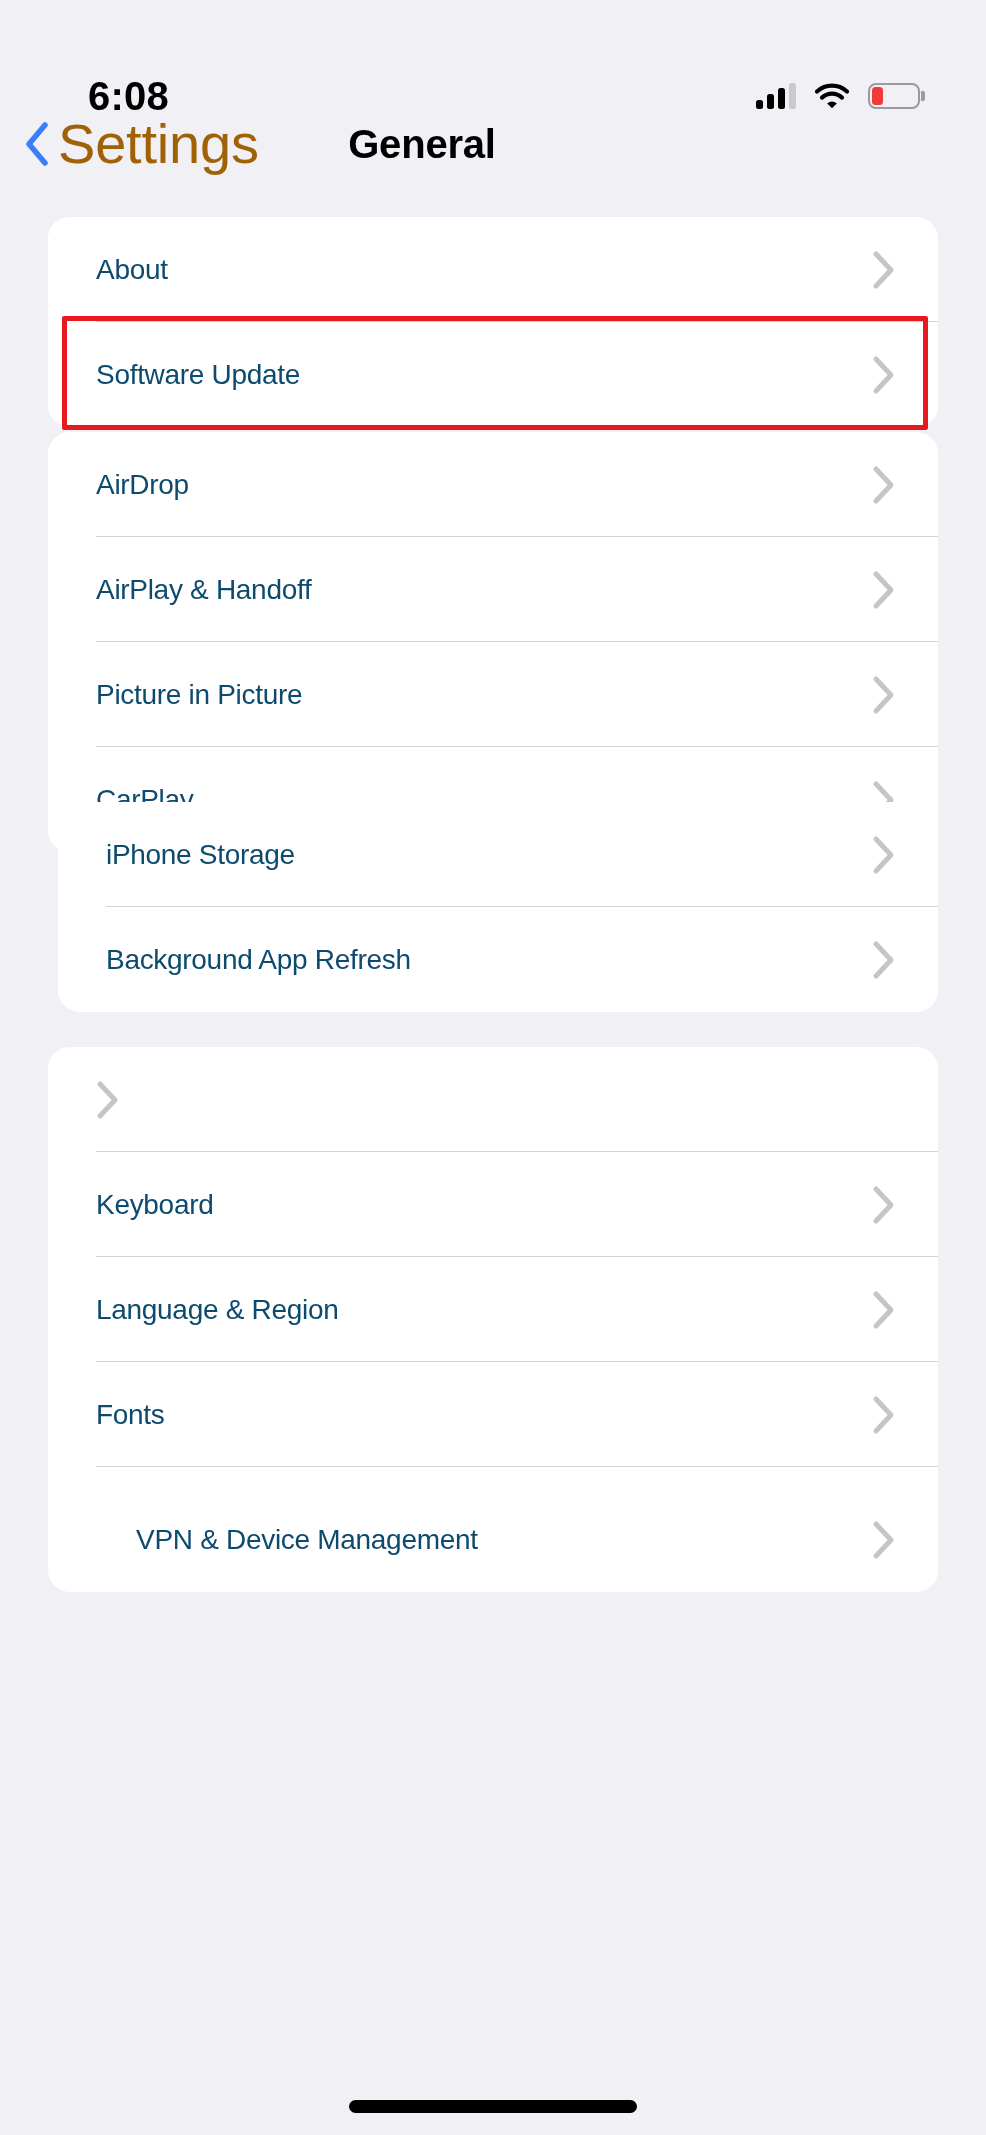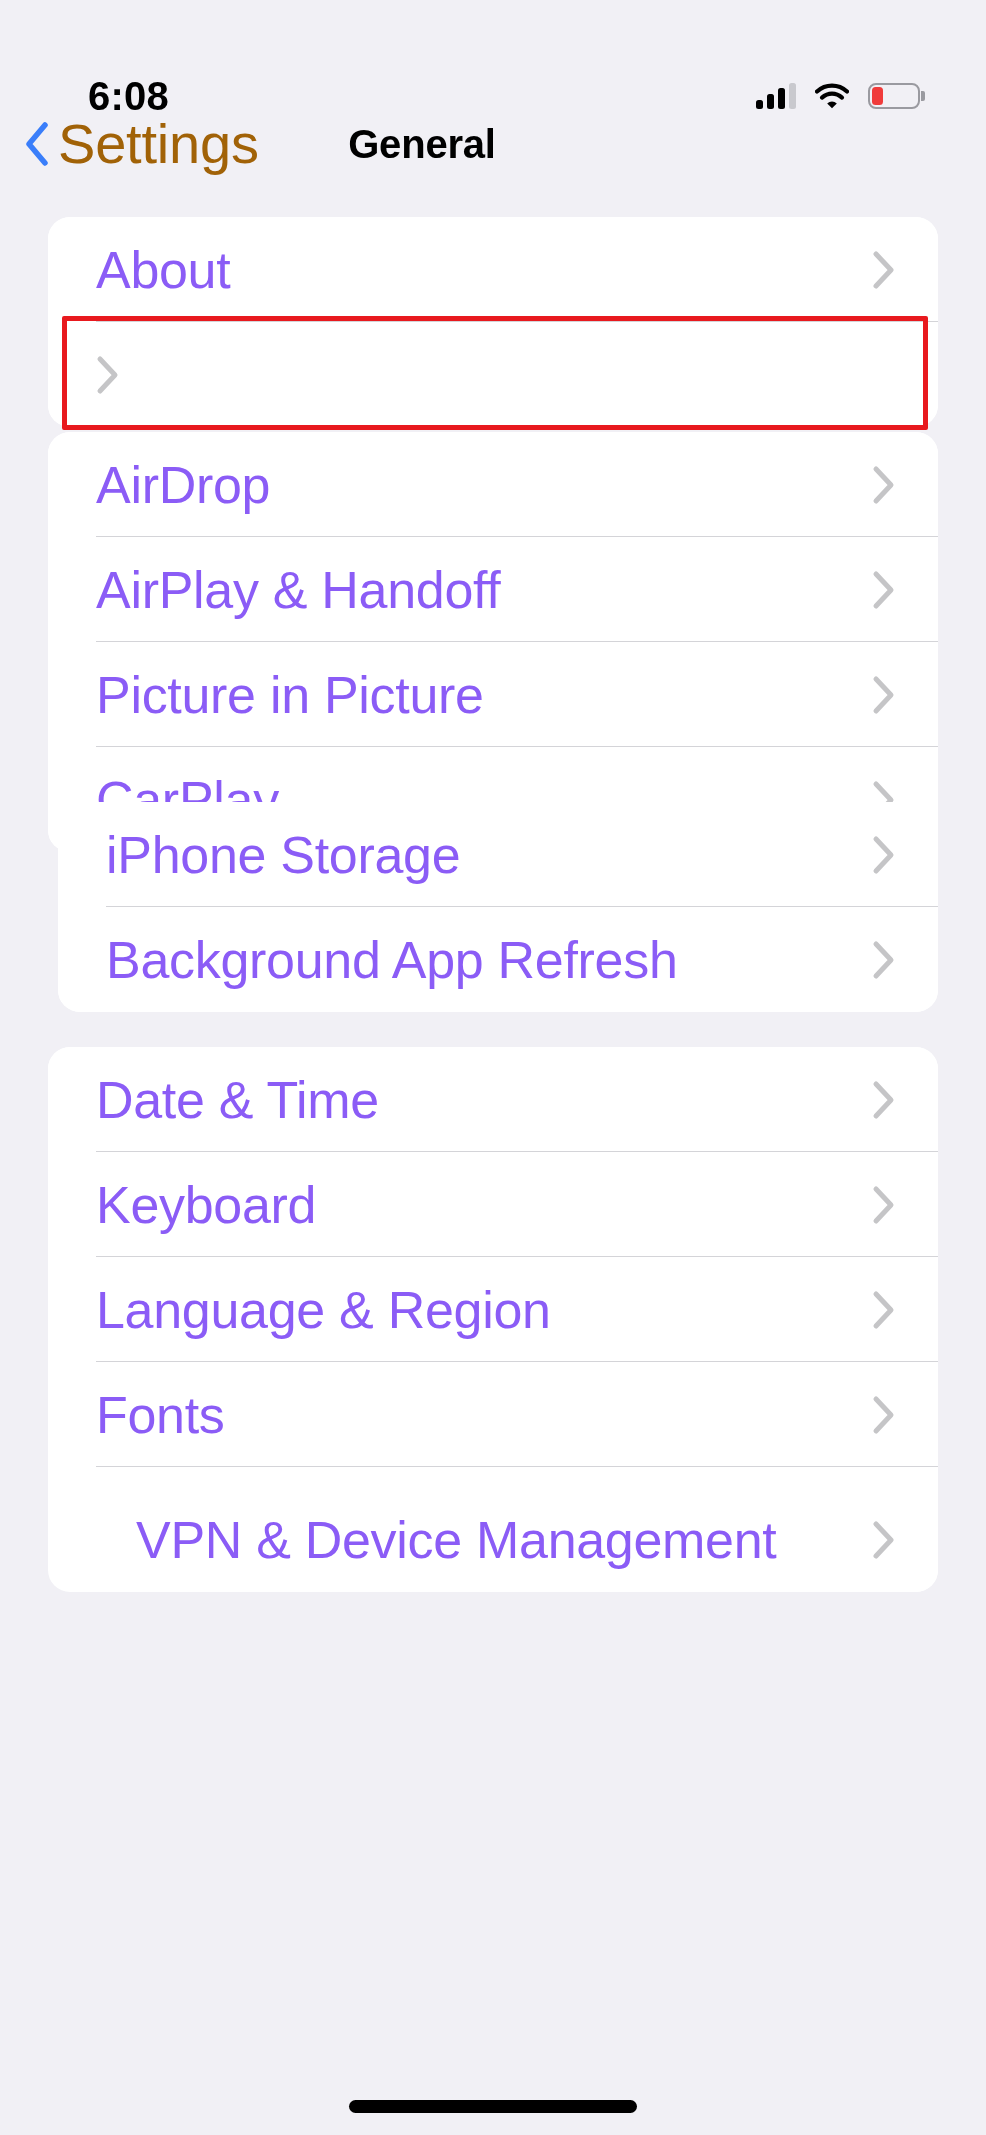--- a/index.html
+++ b/index.html
@@ -78,21 +78,21 @@
 
   .row{
     position:relative;
     height:105px;
     display:flex; align-items:center;
     padding:0 0 0 48px;
     cursor:pointer;
     background:#FFFFFF;
   }
   .row-label{
-    font-size:52px; color:#8b5cf6; letter-spacing:-0.3px; line-height:1;
+    font-size:28px; color:#0c4a6e; letter-spacing:-0.3px; line-height:1;
     flex:1;
   }
   .row-chevron{
     width:24px; height:40px; margin-right:42px; display:block; flex:none;
   }
   .separator{
     position:absolute; left:48px; right:0; bottom:0;
     height:1.5px; background:#D4D4D8;
   }
 
@@ -155,20 +155,21 @@
       <div class="row">
         <span class="row-label">About</span>
         <span style="display: flex;">
           <svg class="row-chevron" viewBox="0 0 24 40" fill="none" xmlns="http://www.w3.org/2000/svg">
             <path d="M4 4l15 16L4 36" stroke="#C5C5C7" stroke-width="5" stroke-linecap="round" stroke-linejoin="round"></path>
           </svg>
         </span>
         <div class="separator"></div>
       </div>
       <div class="row">
+        <span class="row-label">Software Update</span>
         <span style="display: flex;">
           <svg class="row-chevron" viewBox="0 0 24 40" fill="none" xmlns="http://www.w3.org/2000/svg">
             <path d="M4 4l15 16L4 36" stroke="#C5C5C7" stroke-width="5" stroke-linecap="round" stroke-linejoin="round"></path>
           </svg>
         </span>
       </div>
     </div>
     <div class="group" style="position: absolute; top: 240px; left: 0px; right: 0px;">
       <div class="row">
         <span class="row-label">AirDrop</span>
@@ -220,21 +221,20 @@
         <span class="row-label">Background App Refresh</span>
         <span style="display: flex;">
           <svg class="row-chevron" viewBox="0 0 24 40" fill="none" xmlns="http://www.w3.org/2000/svg">
             <path d="M4 4l15 16L4 36" stroke="#C5C5C7" stroke-width="5" stroke-linecap="round" stroke-linejoin="round"></path>
           </svg>
         </span>
       </div>
     </div>
     <div class="group" style="position: absolute; top: 855px; left: 0px; right: 0px;">
       <div class="row">
-        <span class="row-label">Date &amp; Time</span>
         <span style="display: flex;">
           <svg class="row-chevron" viewBox="0 0 24 40" fill="none" xmlns="http://www.w3.org/2000/svg">
             <path d="M4 4l15 16L4 36" stroke="#C5C5C7" stroke-width="5" stroke-linecap="round" stroke-linejoin="round"></path>
           </svg>
         </span>
         <div class="separator"></div>
       </div>
       <div class="row">
         <span class="row-label">Keyboard</span>
         <span style="display: flex;">

